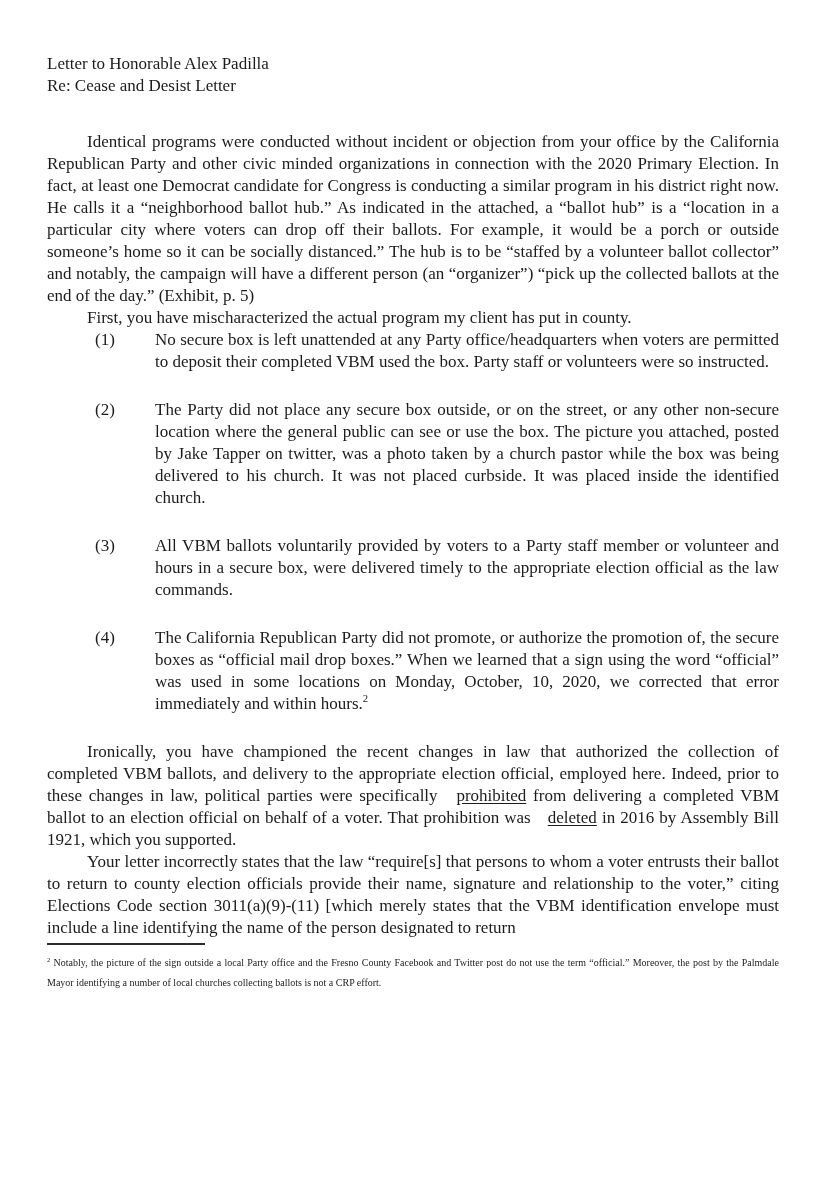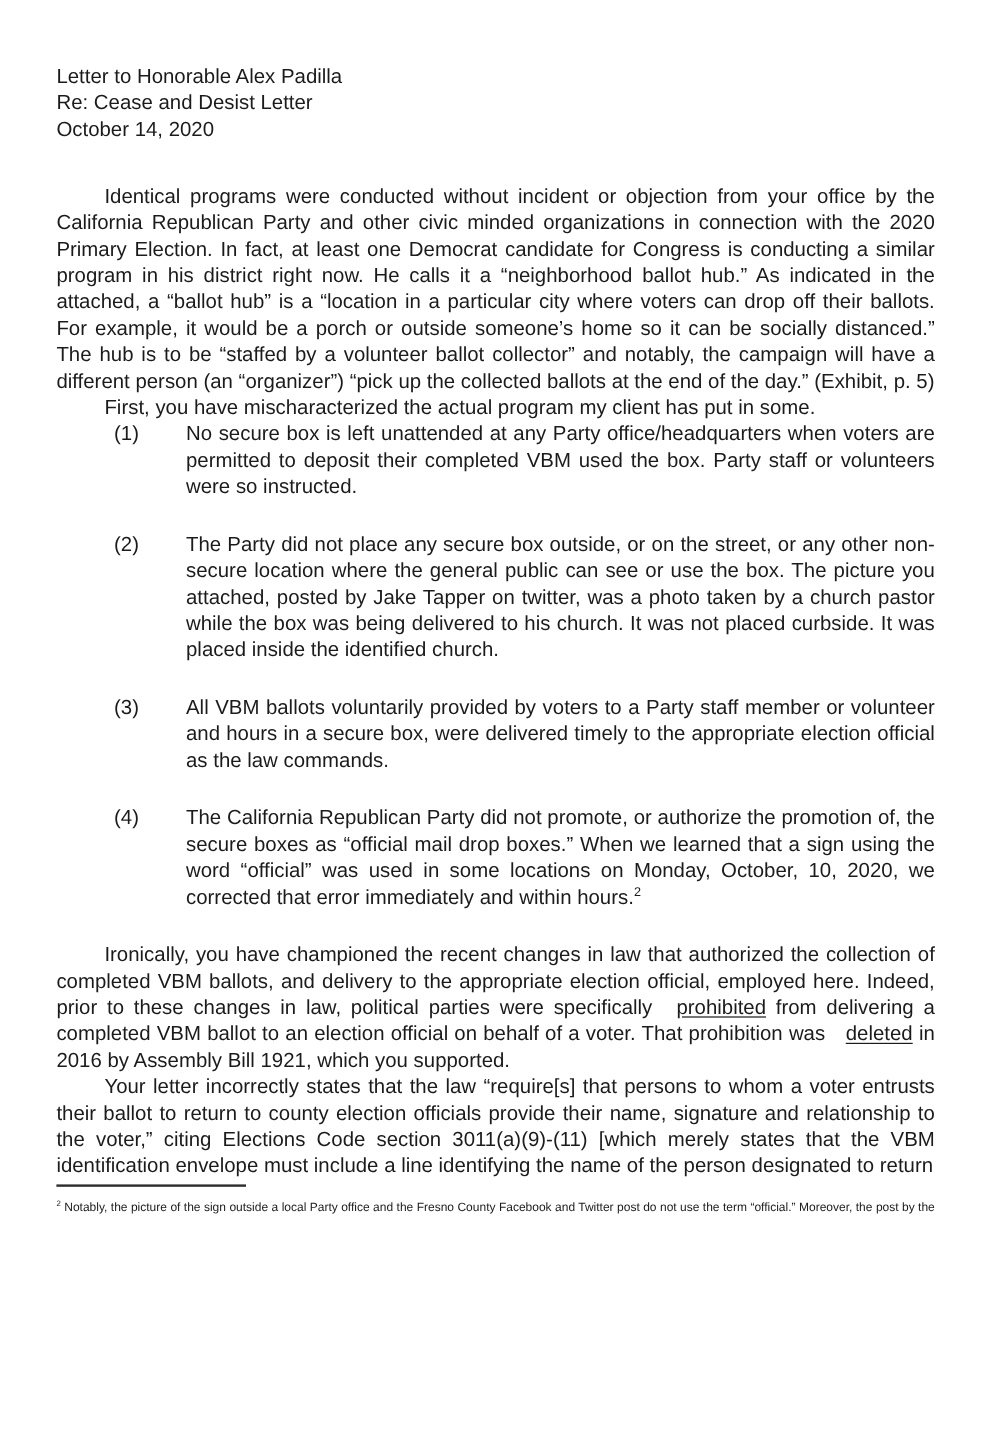--- a/index.html
+++ b/index.html
@@ -7,21 +7,21 @@
     padding: 0;
     background: #ffffff;
   }
   .page {
     position: relative;
     width: 822px;
     height: 1013px;
     background: #ffffff;
     box-sizing: border-box;
     padding: 53px 43px 0 47px;
-    font-family: Liberation Sans, sans-serif;
+    font-family: Liberation Serif, serif;
     font-size: 17px;
     line-height: 22px;
     color: #1b1b1b;
     overflow: hidden;
   }
   .header-block {
     margin: 0 0 34px 0;
   }
   .header-line {
     white-space: nowrap;
@@ -74,26 +74,25 @@
   }
 </style>
 </head>
 <body>
 
 <div class="page">
 
   <div class="header-block">
     <div class="header-line">Letter to Honorable Alex Padilla</div>
     <div class="header-line">Re: Cease and Desist Letter</div>
-    <div class="header-line">October 14, 2020</div>
   </div>
 
   <p class="body-para mb-p1">Identical programs were conducted without incident or objection from your office by the California Republican Party and other civic minded organizations in connection with the 2020 Primary Election.  In fact, at least one Democrat candidate for Congress is conducting a similar program in his district right now.  He calls it a “neighborhood ballot hub.”  As indicated in the attached, a “ballot hub” is a “location in a particular city where voters can drop off their ballots.  For example, it would be a porch or outside someone’s home so it can be socially distanced.”  The hub is to be “staffed by a volunteer ballot collector” and notably, the campaign will have a different person (an “organizer”) “pick up the collected ballots at the end of the day.”  (Exhibit, p. 5)</p>
 
-  <p class="body-para mb-p2">First, you have mischaracterized the actual program my client has put in some.</p>
+  <p class="body-para mb-p2">First, you have mischaracterized the actual program my client has put in county.</p>
 
   <div class="numbered-list">
 
     <div class="list-item">
       <span class="item-num">(1)</span>
       <span>No secure box is left unattended at any Party office/headquarters when voters are permitted to deposit their completed VBM used the box.  Party staff or volunteers were so instructed.</span>
     </div>
 
     <div class="list-item">
       <span class="item-num">(2)</span>

